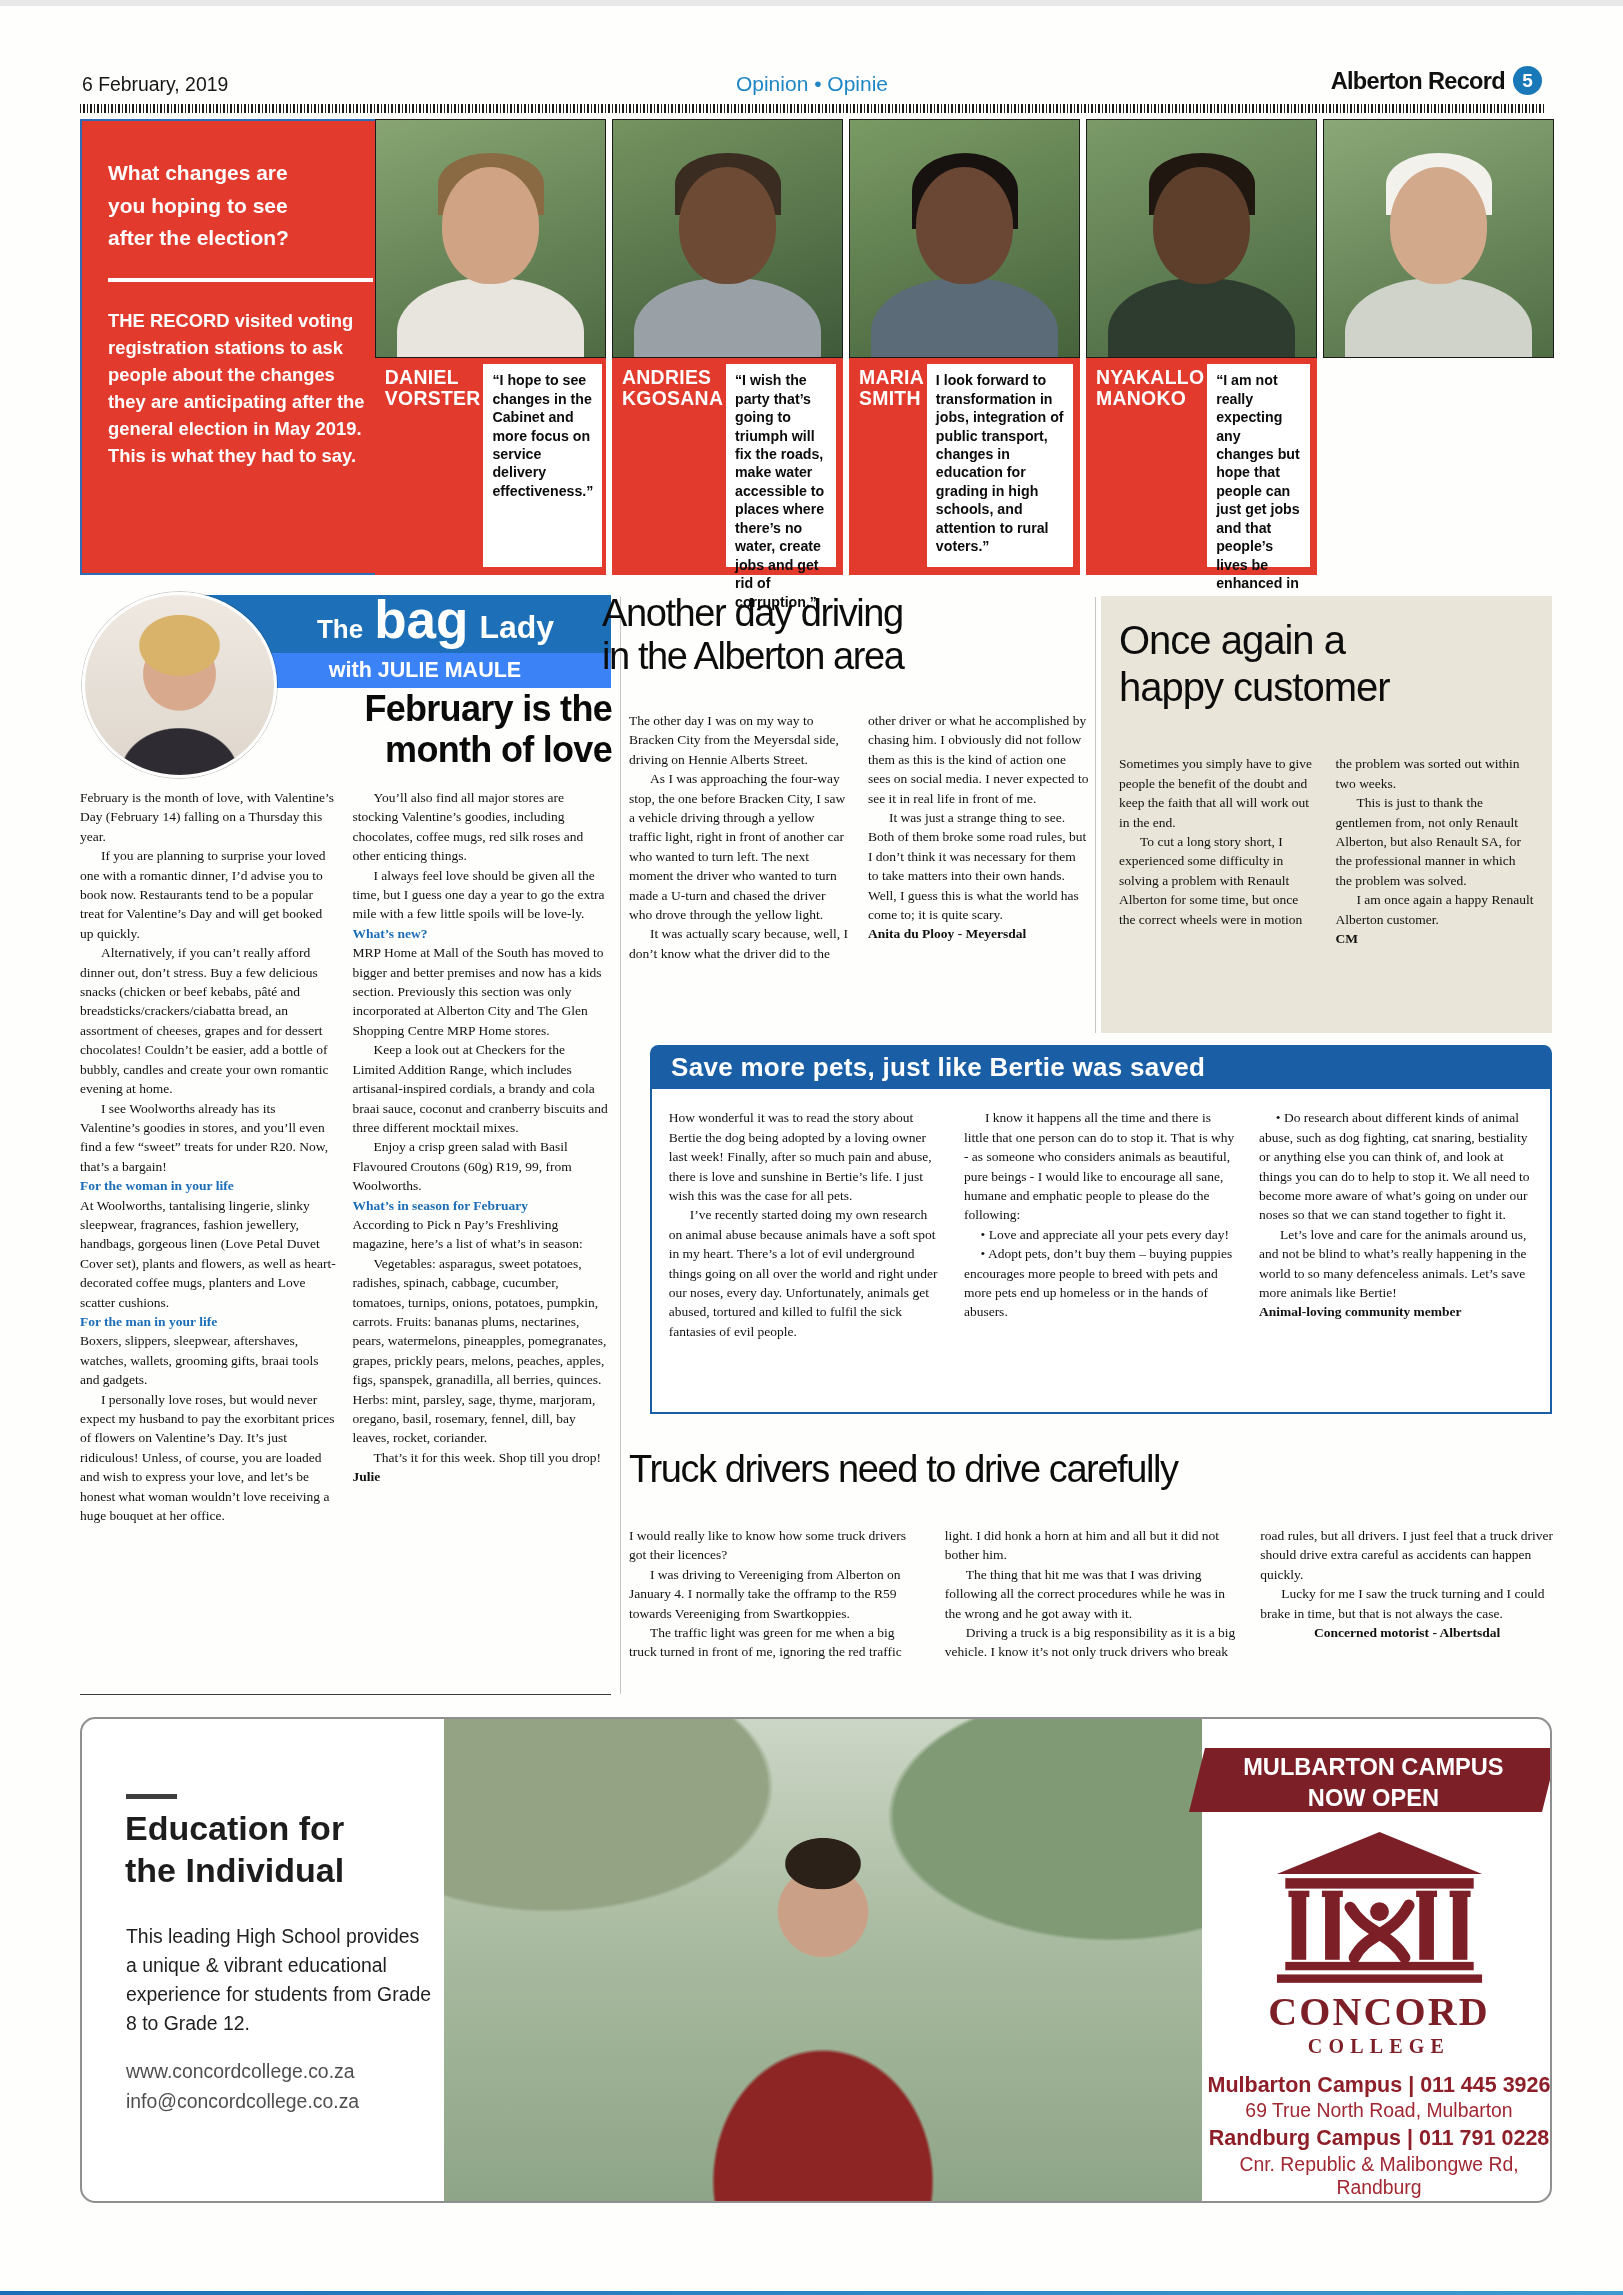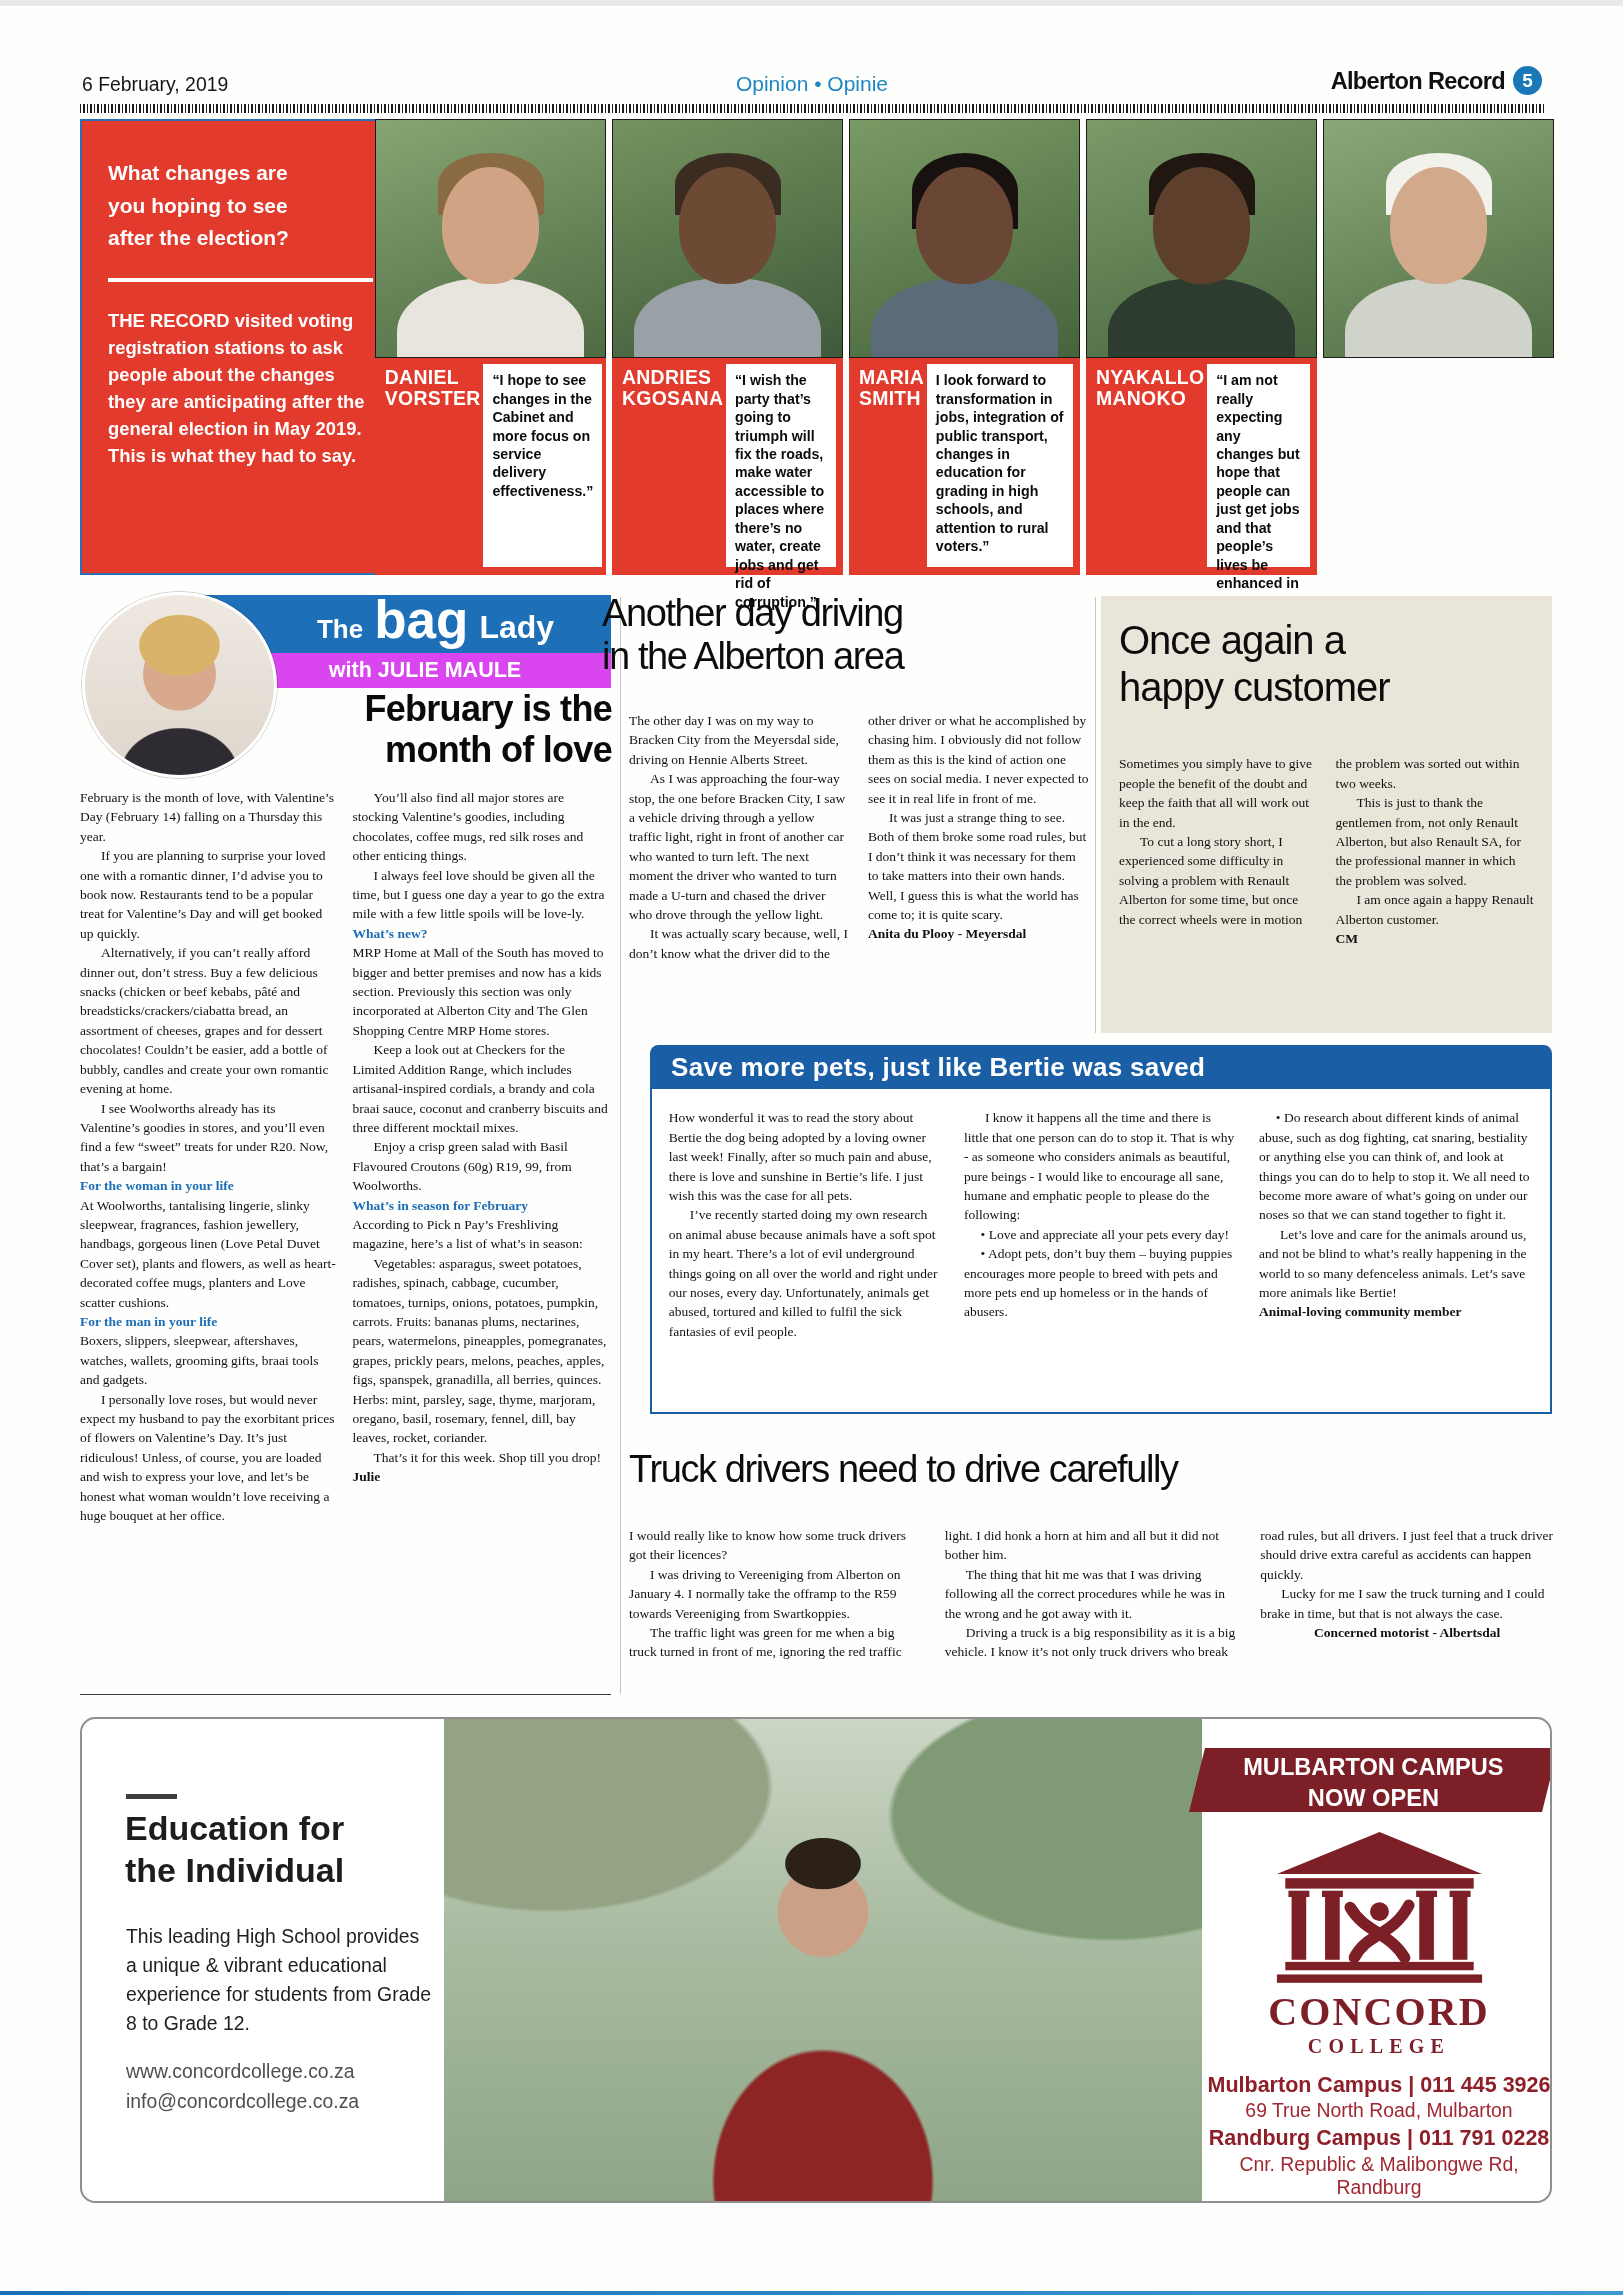--- a/index.html
+++ b/index.html
@@ -46,21 +46,21 @@
   .vox-name{color:#fff;font-family:"Liberation Sans",sans-serif;font-weight:bold;font-size:19.4px;line-height:1.08;
             white-space:pre-line;padding:2.8px 2.8px 7px;letter-spacing:0.3px;}
   .vox-quote{background:#fff;flex:1;padding:7px 9px;font-family:"Liberation Sans",sans-serif;font-weight:bold;
              font-size:14.2px;line-height:1.3;color:#0b0b0b;}
 
   
   .bag-bluebar{position:absolute;left:177px;top:589px;width:434px;height:58px;background:#1d70b7;display:flex;
                align-items:baseline;justify-content:center;gap:11px;color:#fff;
                font-family:"Liberation Sans",sans-serif;font-weight:bold;padding-left:83px;box-sizing:border-box;}
   .b-the{font-size:26px;} .b-bag{font-size:53px;line-height:.95;} .b-lady{font-size:32px;}
-  .bag-redbar{position:absolute;left:177px;top:647px;width:434px;height:35px;background:#d946ef;color:#fff;
+  .bag-redbar{position:absolute;left:177px;top:647px;width:434px;height:35px;background:#3b82f6;color:#fff;
               font-family:"Liberation Sans",sans-serif;font-weight:bold;font-size:21.5px;text-align:center;
               line-height:35px;padding-left:62px;box-sizing:border-box;}
   .bag-oval{position:absolute;left:82px;top:586px;width:189px;height:180px;border-radius:50%;border:3.5px solid #fff;
             z-index:3;box-shadow:0 0 0 0.7px rgba(0,0,0,.25);
             background:radial-gradient(ellipse 66px 50px at 50% 28%,#d9b36a 0 60%,transparent 62%),
                        radial-gradient(circle 37px at 50% 44%,#d8a98c 0 97%,transparent 100%),
                        radial-gradient(ellipse 83px 66px at 50% 100%,#2e2b33 0 70%,transparent 72%),
                        linear-gradient(180deg,#efe9e2,#ded6cc);}
   .bag-headline{position:absolute;left:269px;top:683px;width:343px;text-align:right;
                 font-family:"Liberation Sans",sans-serif;font-weight:bold;font-size:36px;line-height:1.13;

